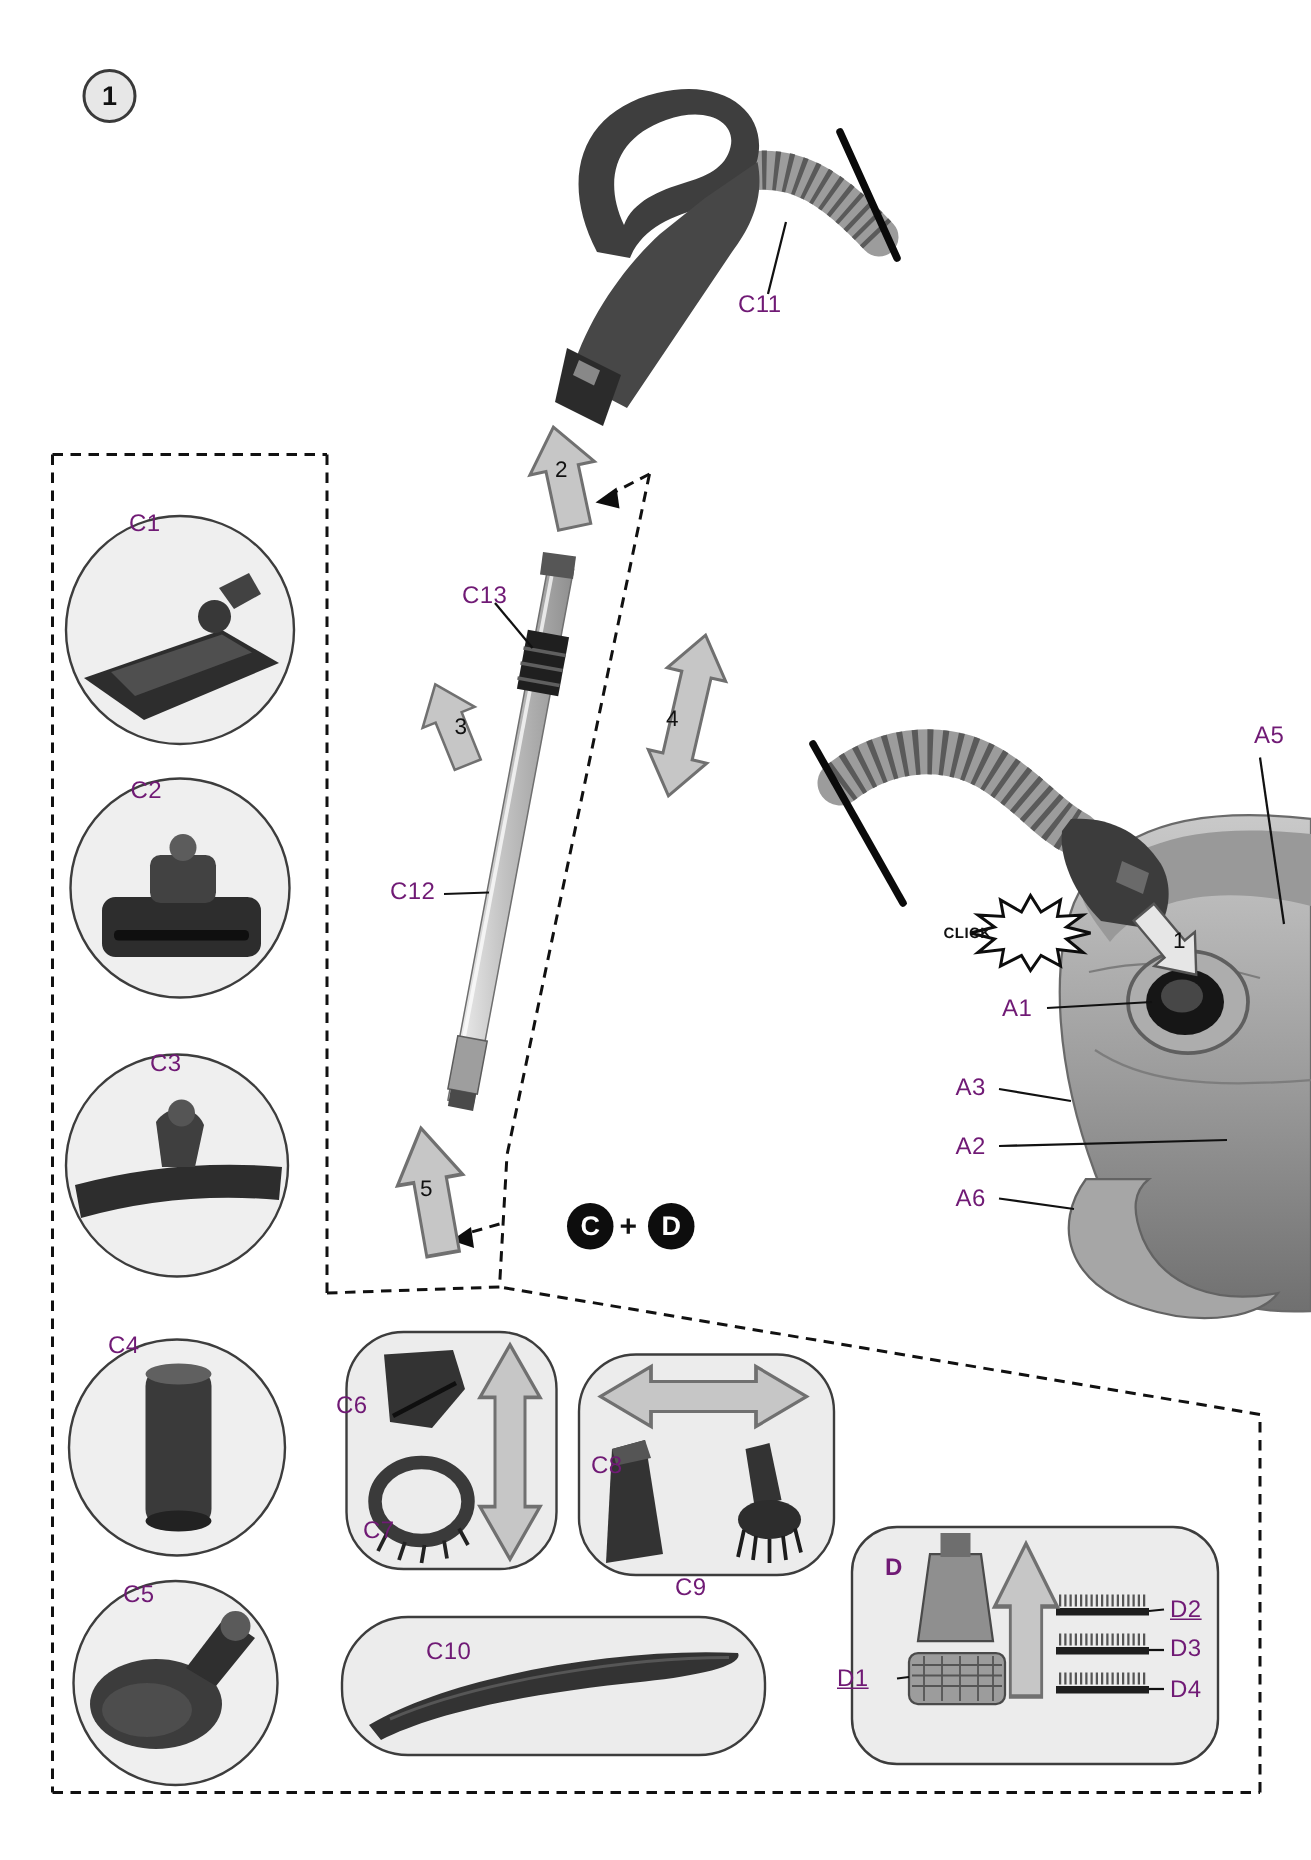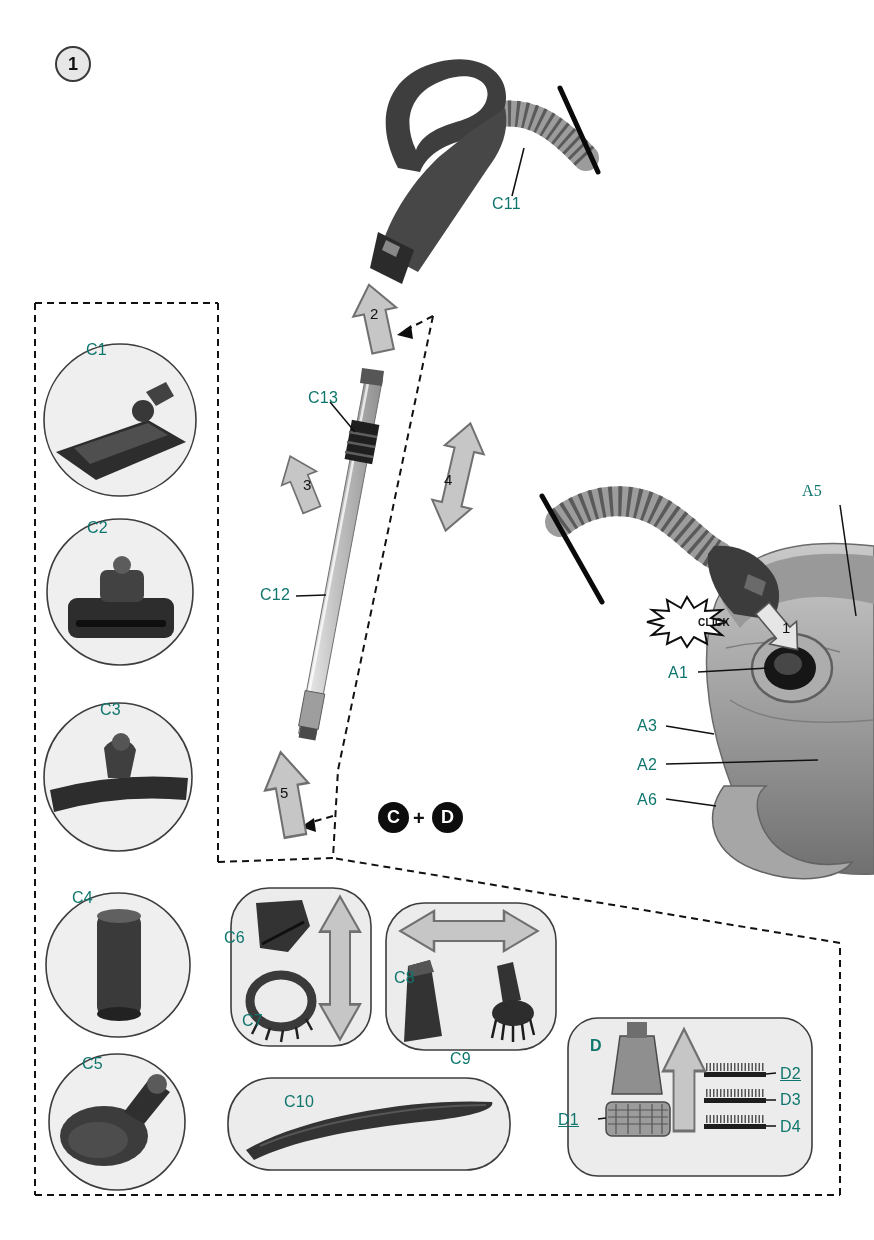--- a/index.html
+++ b/index.html
@@ -3,21 +3,21 @@
 <meta charset="utf-8">
 <style>
   * { margin:0; padding:0; box-sizing:border-box; }
   html,body { background:#fff; }
   .stage {
     position:relative; width:874px; height:1240px; background:#ffffff;
     font-family:"Liberation Sans", sans-serif; overflow:hidden;
   }
   svg.art { position:absolute; left:0; top:0; }
   .lbl {
-    position:absolute; font-size:16px; color:#0f766e; line-height:1;
+    position:absolute; font-size:16px; color:#701a75; line-height:1;
     white-space:nowrap; letter-spacing:0.3px;
   }
   .lbl.bold { font-weight:bold; }
   .step {
     position:absolute; font-size:15px; color:#111; line-height:1; white-space:nowrap;
   }
   .fig-circle {
     position:absolute; left:55px; top:46px; width:36px; height:36px;
     border:2px solid #3a3a3a; border-radius:50%; background:#e7e7e7;
     display:flex; align-items:center; justify-content:center;
@@ -25,21 +25,21 @@
   }
   .badge {
     position:absolute; width:31px; height:31px; border-radius:50%;
     background:#0d0d0d; color:#fff; display:flex; align-items:center; justify-content:center;
     font-size:18px; font-weight:bold;
   }
   .plus {
     position:absolute; font-size:20px; font-weight:bold; color:#111; line-height:1;
   }
   .click-label {
-    position:absolute; left:684px; top:617px; width:60px; text-align:center;
+    position:absolute; left:629px; top:617px; width:60px; 
     font-size:10px; font-weight:bold; color:#111; letter-spacing:0.3px;
   }
 </style>
 </head>
 <body>
 
 <div class="stage">
 
   <svg class="art" width="874" height="1240" viewBox="0 0 874 1240">
     <defs>
@@ -246,21 +246,21 @@
   <div class="lbl" style="left:86px;  top:342px;">C1</div>
   <div class="lbl" style="left:87px;  top:520px;">C2</div>
   <div class="lbl" style="left:100px;  top:702px;">C3</div>
   <div class="lbl" style="left:72px;  top:890px;">C4</div>
   <div class="lbl" style="left:82px;  top:1056px;">C5</div>
   <div class="lbl" style="left:224px; top:930px;">C6</div>
   <div class="lbl" style="left:242px; top:1013px;">C7</div>
   <div class="lbl" style="left:394px; top:970px;">C8</div>
   <div class="lbl" style="left:450px; top:1015px;margin-top:36px;">C9</div>
   <div class="lbl" style="left:284px; top:1094px;">C10</div>
-  <div class="lbl" style="left:802px; top:483px;font-family:Liberation Serif, serif;">A5</div>
+  <div class="lbl" style="left:836px; top:483px;">A5</div>
   <div class="lbl" style="left:668px; top:665px;">A1</div>
   <div class="lbl" style="left:637px; top:718px;">A3</div>
   <div class="lbl" style="left:637px; top:757px;">A2</div>
   <div class="lbl" style="left:637px; top:792px;">A6</div>
   <div class="lbl bold" style="left:590px; top:1038px;">D</div>
   <div class="lbl" style="left:558px; top:1112px;text-decoration:underline;">D1</div>
   <div class="lbl" style="left:780px; top:1066px;text-decoration:underline;">D2</div>
   <div class="lbl" style="left:780px; top:1092px;">D3</div>
   <div class="lbl" style="left:780px; top:1119px;">D4</div>
 

